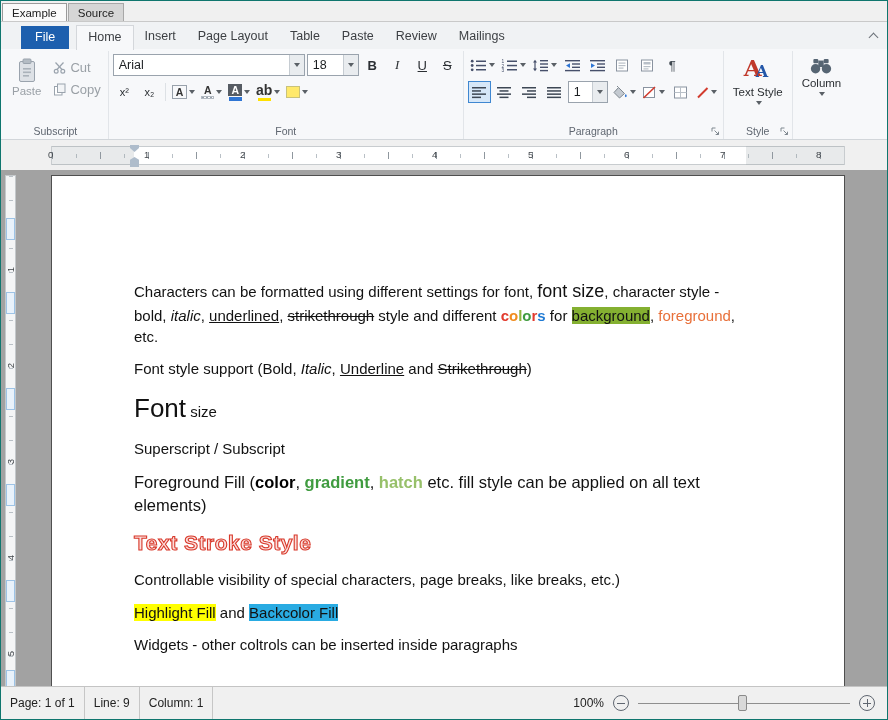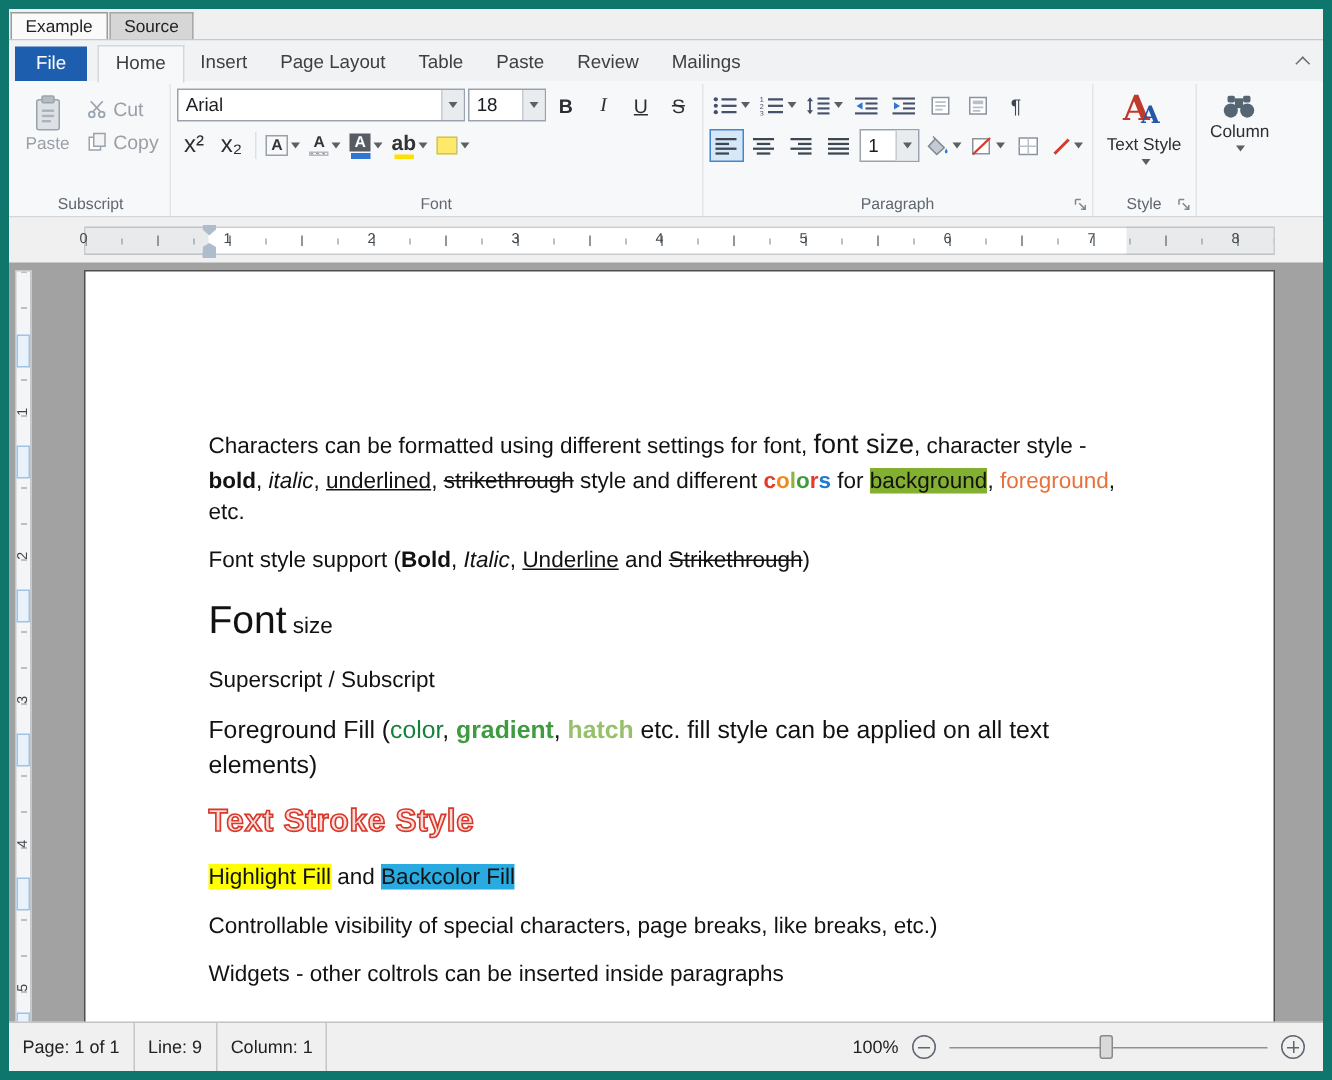--- a/index.html
+++ b/index.html
@@ -1,26 +1,26 @@
 <!DOCTYPE html>
 <html><head>
 <meta charset="utf-8">
 <style>
   *{margin:0;padding:0;box-sizing:border-box}
   html,body{width:888px;height:720px;overflow:hidden}
   body{font-family:"Liberation Sans",sans-serif;background:#fff}
-  .win{width:888px;height:720px;border:6px solid #0f766e;background:#f0f0f0;display:flex;flex-direction:column;overflow:hidden}
+  .win{width:888px;height:720px;border:1px solid #0f766e;background:#f0f0f0;display:flex;flex-direction:column;overflow:hidden}
 
   
   .doctabs{height:21px;background:#f0f0f0;border-bottom:1px solid #c9c9c9;display:flex;align-items:flex-end;padding-left:1px}
   .doctab{font-size:11.5px;color:#222;padding:3px 9px 2px;border:1px solid #a8a8a8;border-bottom:none;background:#d6d6d6;margin-right:1px;cursor:default}
   .doctab.active{background:#fafafa;border-color:#9a9a9a}
 
   
-  .ribbontabs{height:27px;background:#f0f2f4;display:flex;align-items:flex-end;padding-left:4px;position:relative}
+  .ribbontabs{height:27px;background:#f0f2f4;display:flex;align-items:flex-end;padding-left:20px;position:relative}
   .filebtn{background:#1d5fae;color:#fff;font-size:12.5px;padding:4px 14px 5px;margin-right:7px;cursor:default}
   .rtab{font-size:12.5px;color:#3c3f43;padding:4px 11px 6px;cursor:default;position:relative}
   .rtab.active{background:#f7f8fa;border:1px solid #d4d7db;border-bottom:none;margin-bottom:-1px;z-index:2}
   .collapse{position:absolute;right:6px;top:6px;width:16px;height:16px;display:flex;align-items:center;justify-content:center;cursor:default}
   .chev{width:7px;height:7px;border-left:1.6px solid #6b7178;border-top:1.6px solid #6b7178;transform:rotate(45deg);margin-top:3px}
 
   
   .ribbon{height:91px;background:#f7f8fa;border-bottom:1px solid #d2d6da;display:flex;padding:2px 0 0 2px}
   .group{position:relative;padding:3px 4px 15px;border-right:1px solid #e2e5e9;display:flex;flex-direction:column}
   .grouplabel{position:absolute;bottom:2px;left:0;right:0;text-align:center;font-size:10.5px;color:#5f6670}
@@ -42,21 +42,21 @@
   .biglabel{font-size:11.5px;color:#2b2f33}
   .disabled .biglabel,.smallbtn.disabled span{color:#9aa0a6}
   .smallbtns{display:flex;flex-direction:column;gap:3px;justify-content:flex-start;padding-top:4px}
   .smallbtn{display:flex;align-items:center;gap:4px;font-size:13px;height:19px;padding:0 3px;cursor:default}
 
   
   .fmt.b{font-weight:700}
   .fmt.i{font-style:italic;font-family:"Liberation Serif",serif}
   .fmt.u{text-decoration:underline}
   .fmt.s{text-decoration:line-through}
-  .supsub{font-size:16px}
+  .supsub{font-size:11px}
   .vsep{width:1px;height:18px;background:#dde1e5;margin:0 2px}
   .stack{display:flex;flex-direction:column;align-items:center;line-height:1}
   .mini-a{font-size:10.5px;font-weight:700;line-height:1;color:#333}
   .mini-a.framed{border:1px solid #98a1ab;padding:1px 3px}
   .mini-a.dark{background:#565c63;color:#fff;padding:1px 3px}
   .mini-ab{font-size:14px;font-weight:700;color:#333;line-height:1}
   .bar{width:13px;height:3.5px;margin-top:1px}
   .bar.blue{background:#2e75d4}
   .bar.yellow{background:#ffe000}
   .bar.hatch{height:3px;background:repeating-linear-gradient(45deg,#98a1ab 0 1.5px,#fff 1.5px 3px);border:1px solid #b3bac2}
@@ -95,32 +95,32 @@
   .vr-strip{position:absolute;left:3px;top:5px;bottom:0;width:11px;background:#f4f5f6;border:1px solid #c4c8cb;
     background-image:repeating-linear-gradient(to bottom,#b9c0c6 0 1px,transparent 1px 24px);
     background-size:4px 100%;background-position:center 0;background-repeat:no-repeat}
   .vnum{position:absolute;left:0;width:17px;text-align:center;transform:rotate(-90deg);font-size:9.5px;color:#41464b}
   .vseg{position:absolute;left:4px;width:9px;height:22px;border:1px solid #9dc3e6;background:#e9f2fb}
   .canvas{position:absolute;left:0;top:0;right:0;bottom:0;overflow:hidden}
   .page{position:absolute;left:50px;top:5px;width:794px;height:1100px;background:#fff;border:1px solid #4f4f4f}
 
   .doc-text{padding:103px 92px 0 82px;font-size:15px;line-height:1.42;color:#121212}
   .doc-text p{margin:0 0 11px}
-  .r-b{font-weight:700}
+  .r-b{font-weight:400}
   .r-i{font-style:italic}
   .r-u{text-decoration:underline}
   .r-s{text-decoration:line-through}
   .r-large{font-size:18px}
   .cl{font-weight:700}
   .cl0{color:#e23b2e}.cl1{color:#f08c1e}.cl2{color:#8db53c}.cl3{color:#3f9b3f}.cl4{color:#e23b2e}.cl5{color:#1f7ad4}
   .bg-green{background:#84b031}
   .fg-orange{color:#e8703a}
   .fs-font{font-size:26px}
   .p5{font-size:16.5px}
-  .c-blue{color:#15803d;font-weight:400}
+  .c-blue{color:#000000;font-weight:700}
   .c-grad{color:#3f9b3f;font-weight:700}
   .c-hatch{color:#97c06a;font-weight:700}
   .p6{font-size:21px;font-weight:700;color:#fbdedb;-webkit-text-stroke:1.1px #d8382a;letter-spacing:0.5px}
   .hl-yellow{background:#ffff00}
   .hl-cyan{background:#29abe2}
 
   
   .status{height:33px;background:#f0f0f0;border-top:1px solid #c4c4c4;display:flex;align-items:center;font-size:12px;color:#222}
   .scell{border-right:1px solid #c6c6c6;padding:0 9px;height:100%;display:flex;align-items:center;white-space:nowrap}
   .zoomwrap{margin-left:auto;display:flex;align-items:center;gap:9px;padding-right:12px}
@@ -467,22 +467,22 @@
     </div>
     <div class="canvas">
       <div class="page">
         <div class="doc-text">
           <p><span>Characters can be formatted using different settings for font, </span><span class="r-large">font size</span><span>, character style - </span><span class="r-b">bold</span><span>, </span><span class="r-i">italic</span><span>, </span><span class="r-u">underlined</span><span>, </span><span class="r-s">strikethrough</span><span> style and different </span><span class="cl cl0">c</span><span class="cl cl1">o</span><span class="cl cl2">l</span><span class="cl cl3">o</span><span class="cl cl4">r</span><span class="cl cl5">s</span><span> for </span><span class="bg-green">background</span><span>, </span><span class="fg-orange">foreground</span><span>, etc.</span></p>
           <p><span>Font style support (</span><span class="r-b">Bold</span><span>, </span><span class="r-i">Italic</span><span>, </span><span class="r-u">Underline</span><span> and </span><span class="r-s">Strikethrough</span><span>)</span></p>
           <p><span class="fs-font">Font</span><span> size</span></p>
           <p><span>Superscript / Subscript</span></p>
           <p class="p5"><span>Foreground Fill (</span><span class="c-blue">color</span><span>, </span><span class="c-grad">gradient</span><span>, </span><span class="c-hatch">hatch</span><span> etc. fill style can be applied on all text elements)</span></p>
           <p class="p6"><span>Text Stroke Style</span></p>
+          <p><span>Controllable visibility of special characters, page breaks, like breaks, etc.)</span></p>
           <p><span class="hl-yellow">Highlight Fill</span><span> and </span><span class="hl-cyan">Backcolor Fill</span></p>
-          <p><span>Controllable visibility of special characters, page breaks, like breaks, etc.)</span></p>
           <p><span>Widgets - other coltrols can be inserted inside paragraphs</span></p>
         </div>
       </div>
     </div>
   </div>
 
   <div class="status">
     <div class="scell">Page: 1 of 1</div>
     <div class="scell">Line: 9</div>
     <div class="scell">Column: 1</div>

